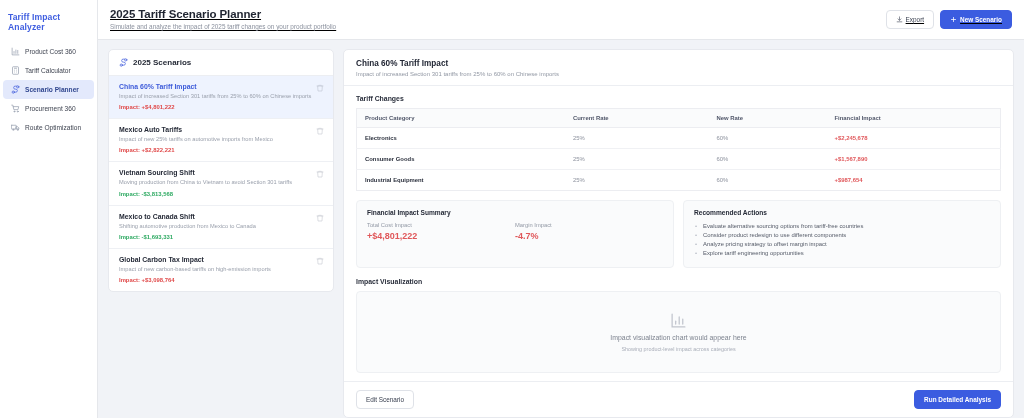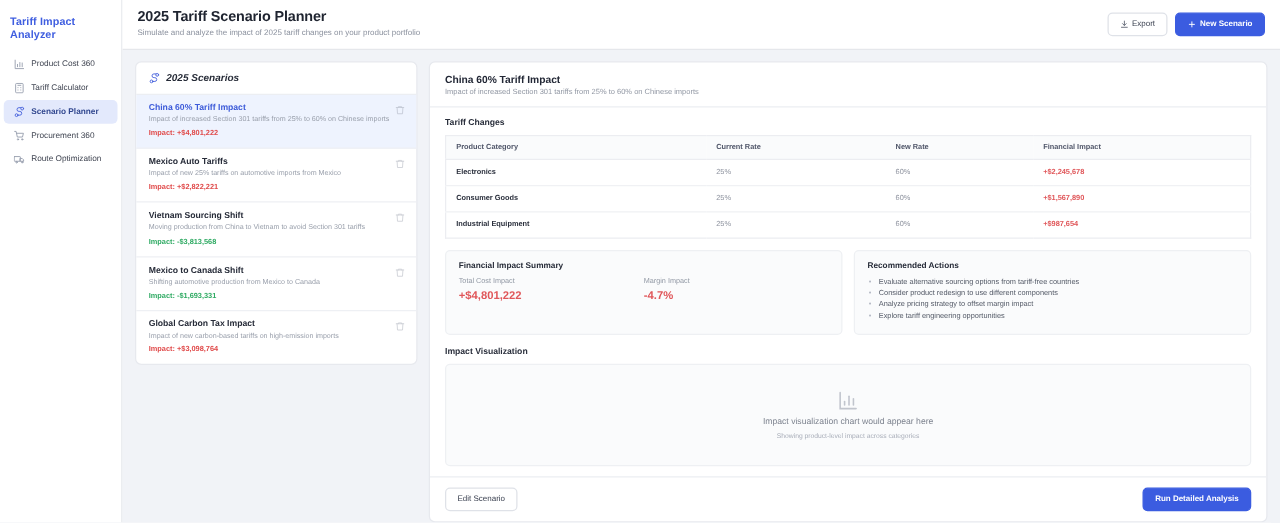--- a/index.html
+++ b/index.html
@@ -32,42 +32,42 @@
   .nav-item.active { background: #e3e9fc; color: #31478f; font-weight: bold; }
   .nav-ico { width: 9px; height: 9px; flex: 0 0 9px; display: block; }
   .nav-ico svg { width: 9px; height: 9px; display: block; }
 
   
   .main { flex: 1 1 auto; height: 418px; display: flex; flex-direction: column; background: #f1f3f7; }
 
   .topbar {
     background: #ffffff; border-bottom: 1px solid #e5e7eb;
     padding: 8px 12px 9px 12px;
-    display: flex; align-items: flex-start; justify-content: space-between;
+    display: flex; align-items: flex-start; justify-content: space-between; text-decoration: underline;
   }
   .page-title { font-size: 11.5px; font-weight: bold; color: #1f2430; letter-spacing: -.1px; }
   .page-sub { font-size: 6.4px; color: #8b919e; margin-top: 3px; }
   .top-actions { display: flex; gap: 6px; align-items: center; padding-top: 2px; }
   .btn {
     display: inline-flex; align-items: center; gap: 3px;
     font-size: 6.4px; border-radius: 4px; padding: 5px 9px;
     border: 1px solid #dfe2e8; background: #fff; color: #3a4050; white-space: nowrap;
   }
   .btn.primary { background: #3b5ce0; border-color: #3b5ce0; color: #fff; font-weight: bold; }
   .btn svg { width: 7px; height: 7px; display: block; }
 
   .body-area { flex: 1 1 auto; display: flex; gap: 9px; padding: 9px 10px 0 10px; overflow: hidden; }
 
   
   .panel { background: #fff; border: 1px solid #e7e9ee; border-radius: 5px; }
   .scenarios { width: 226px; flex: 0 0 226px; align-self: flex-start; }
   .scen-head {
     display: flex; align-items: center; gap: 5px;
     padding: 8px 10px; border-bottom: 1px solid #eceef2;
-    font-size: 8px; font-weight: bold; color: #252a36; font-style: italic;
+    font-size: 8px; font-weight: bold; color: #252a36;
   }
   .scen-head svg { width: 9px; height: 9px; display: block; }
   .scen-item { padding: 7px 10px 8px 10px; border-bottom: 1px solid #eef0f4; position: relative; }
   .scen-item:last-child { border-bottom: none; }
   .scen-item.selected { background: #eef3fe; }
   .scen-name { font-size: 6.9px; font-weight: bold; color: #262b38; margin-bottom: 3px; }
   .scen-item.selected .scen-name { color: #3d5bd9; }
   .scen-desc { font-size: 5.7px; color: #9aa0ac; line-height: 1.35; margin-bottom: 3.5px; }
   .scen-impact { font-size: 5.9px; font-weight: bold; }
   .scen-impact.pos { color: #e04a4a; }

